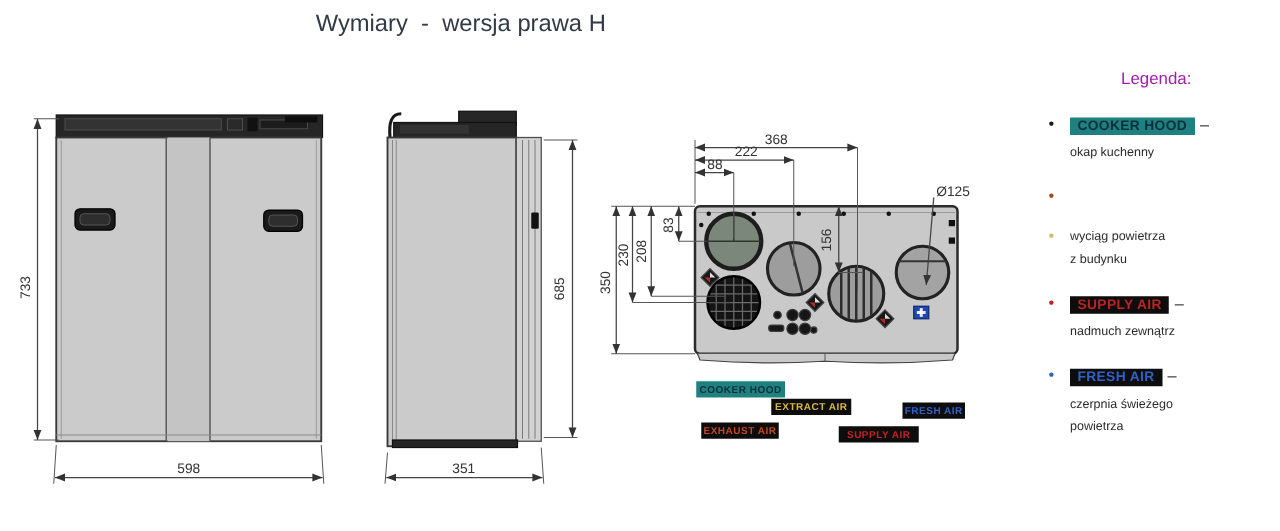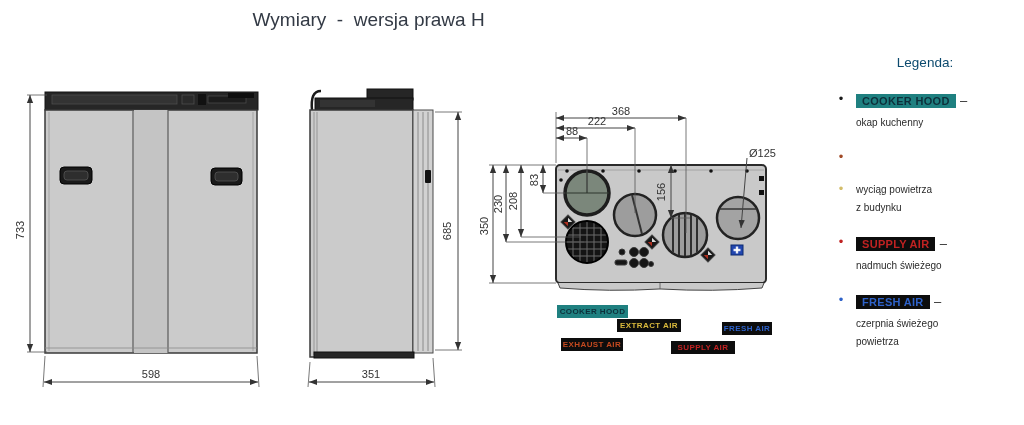--- a/index.html
+++ b/index.html
@@ -16,21 +16,21 @@
   .dimt{font-size:11px;fill:#333;font-family:"Liberation Sans",sans-serif;}
   .port-label{position:absolute;font-size:8px;font-weight:bold;letter-spacing:.4px;
               display:flex;align-items:center;justify-content:center;
               white-space:nowrap;}
   .pl-cooker{left:557px;top:305px;width:71px;height:13px;}
   .pl-extract{left:617px;top:319px;width:64px;height:13px;}
   .pl-fresh{left:722px;top:322px;width:50px;height:13px;}
   .pl-exhaust{left:561px;top:338px;width:62px;height:13px;}
   .pl-supply{left:671px;top:341px;width:64px;height:13px;}
   .legend{position:absolute;left:826px;top:55px;width:198px;}
-  .legend-title{text-align:center;font-size:13.5px;color:#0c4a6e;margin-bottom:21px;}
+  .legend-title{text-align:center;font-size:13.5px;color:#a21caf;margin-bottom:21px;}
   .legend-item{display:flex;margin-bottom:17px;}
   .bullet{width:30px;text-align:center;font-size:13px;line-height:15px;flex:0 0 30px;}
   .legend-body{flex:1;}
   .tagline{margin-bottom:5px;}
   .tag{display:inline-block;padding:1px 6px;font-size:11px;font-weight:bold;letter-spacing:.3px;}
   .dash{color:#2b2b2b;font-size:13px;}
   .desc{font-size:10px;color:#2b2b2b;line-height:18px;}
 </style>
 </head>
 <body>
@@ -290,21 +290,21 @@
         <div class="desc">wyciąg powietrza</div>
         <div class="desc">z budynku</div>
       </div>
     </div>
 
     <div class="legend-item">
       <span class="bullet" style="color: rgb(192, 34, 34);">•</span>
       <div class="legend-body">
         <div class="tagline"><span class="tag" style="background-color: rgb(13, 13, 13); color: rgb(192, 34, 34);">SUPPLY AIR</span>
              <span class="dash">–</span></div>
-        <div class="desc">nadmuch świeżego</div>
+        <div class="desc">nadmuch zewnątrz</div>
       </div>
     </div>
 
     <div class="legend-item">
       <span class="bullet" style="color: rgb(46, 98, 201);">•</span>
       <div class="legend-body">
         <div class="tagline"><span class="tag" style="background-color: rgb(13, 13, 13); color: rgb(46, 98, 201);">FRESH AIR</span>
              <span class="dash">–</span></div>
         <div class="desc">czerpnia świeżego</div>
         <div class="desc">powietrza</div>

